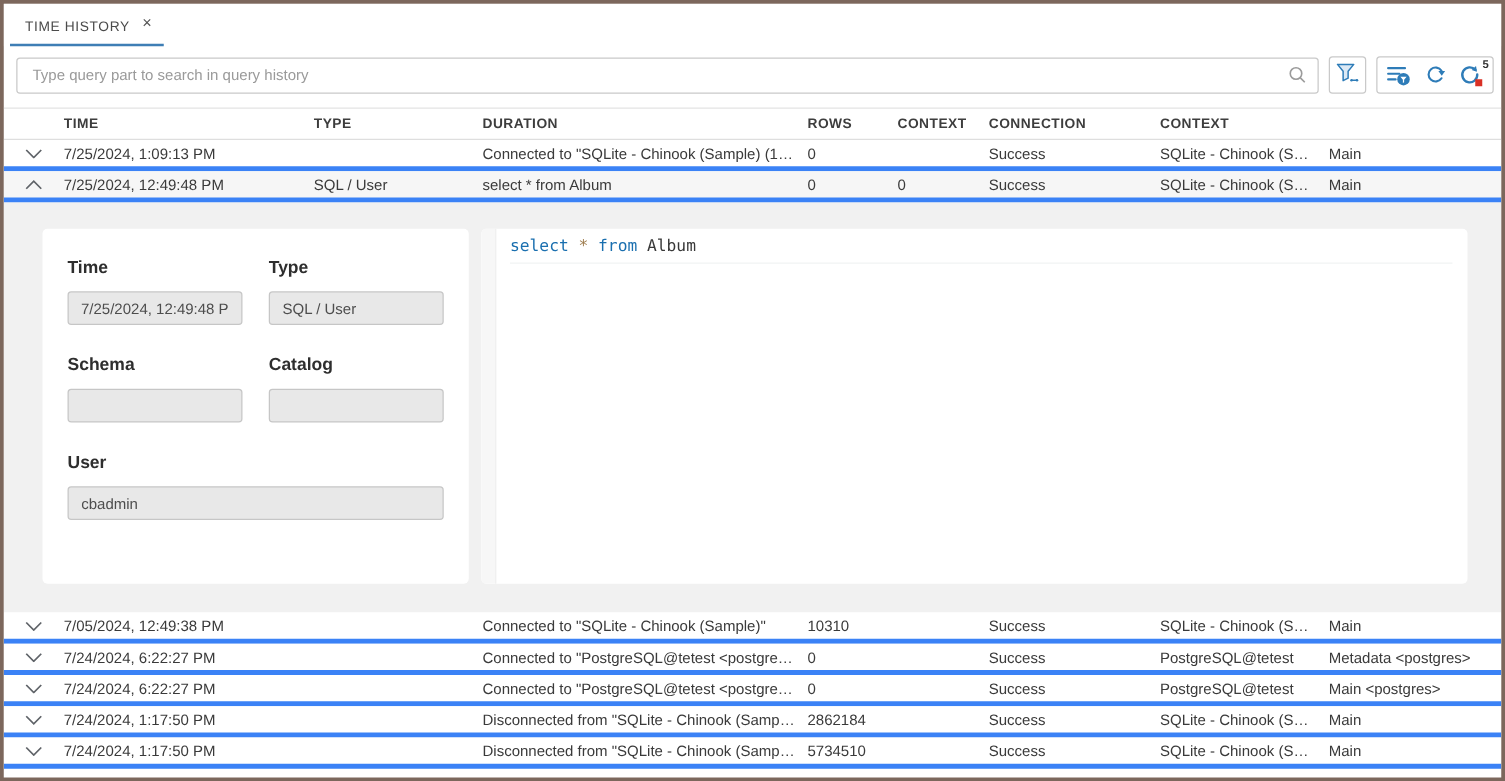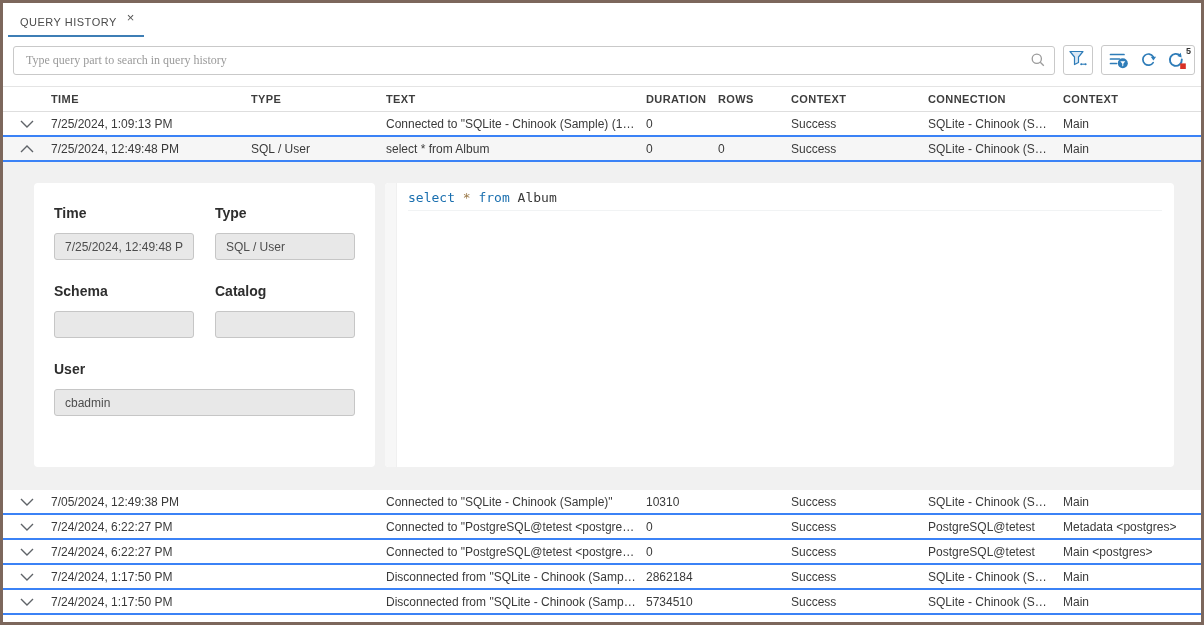--- a/index.html
+++ b/index.html
@@ -12,38 +12,38 @@
   
   .tabbar { display:flex; align-items:flex-end; height:34px; padding-left:5px; background:#fff; }
   .tab { display:flex; align-items:flex-start; gap:10px; padding:6px 10px 0 12px;
          height:30px; border-bottom:2px solid #3e7eb5; cursor:pointer; }
   .tab-label { font-size:11px; letter-spacing:.5px; color:#4b4b4b; line-height:18px; }
   .tab-close { font-size:13px; color:#555; line-height:12px; margin-top:-1px; }
   
   .toolbar { display:flex; align-items:center; gap:8px; padding:8px 6px 11px 10px; }
   .search-box { position:relative; flex:1; height:29px; }
   .search-box input { width:100%; height:29px; border:1px solid #c9c9c9; border-radius:3px;
-    padding:0 32px 0 12px; font-family:Liberation Serif, serif; font-size:12px; color:#333; outline:none; }
+    padding:0 32px 0 12px; font-family:Liberation Sans, sans-serif; font-size:12px; color:#333; outline:none; }
   .search-box input::placeholder { color:#9a9a9a; }
   .search-glyph { position:absolute; right:9px; top:6px; }
   .tool-btn { width:30px; height:30px; border:1px solid #c9c9c9; border-radius:3px; background:#fff;
     display:flex; align-items:center; justify-content:center; cursor:pointer; padding:0; }
   .tool-group { display:flex; align-items:center; gap:7px; height:30px; border:1px solid #c9c9c9;
     border-radius:3px; background:#fff; padding:0 6px; }
   .group-icon { position:relative; width:22px; height:22px; display:flex; align-items:center; justify-content:center; cursor:pointer; }
   .badge-num { position:absolute; top:-3px; right:-3px; font-size:9px; font-weight:700; color:#333; }
   
   .grid-row, .grid-head {
     display:grid;
     grid-template-columns:48px 200px 135px 260px 72px 73px 137px 135px 1fr;
     align-items:center; height:25px;
   }
   .grid-head { border-top:1px solid #e4e4e4; border-bottom:1px solid #dedede; height:26px; }
   .grid-head .cell { font-size:11px; font-weight:700; letter-spacing:.4px; color:#3d3d3d; }
-  .grid-row { border-bottom:2px solid #3b82f6; font-size:12px; color:#3a3a3a; cursor:pointer; background:#fff; }
+  .grid-row { border-bottom:4px solid #3b82f6; font-size:12px; color:#3a3a3a; cursor:pointer; background:#fff; }
   .grid-row.expanded { background:#f6f6f6; }
   .cell { overflow:hidden; white-space:nowrap; text-overflow:ellipsis; padding-right:10px; }
   .cell.c-exp { display:flex; justify-content:center; padding-right:0; }
   .chev { display:block; }
   .chev.up { transform:rotate(180deg); }
   
   .detail-panel { height:328px; background:#f1f1f1; padding:21px 27px 23px 31px; display:flex; gap:10px; }
   .card { background:#fff; border-radius:4px; }
   .card-form { width:341px; min-width:341px; padding:22px 20px 0 20px; }
   .form-row { display:flex; gap:21px; margin-bottom:23px; }
@@ -60,21 +60,21 @@
   .tok-star { color:#9c7a4a; }
   .tok-ident { color:#383838; }
 </style>
 </head>
 <body>
 
 <div class="window">
 
   <div class="tabbar">
     <div class="tab">
-      <span class="tab-label">QUERY HISTORY</span>
+      <span class="tab-label">TIME HISTORY</span>
       <span class="tab-close">×</span>
     </div>
   </div>
 
   <div class="toolbar">
     <div class="search-box">
       <input type="text" placeholder="Type query part to search in query history" style="">
       <span class="search-glyph">
         <svg width="16" height="16" viewBox="0 0 16 16">
             <circle cx="6.8" cy="6.8" r="4.6" fill="none" stroke="#9b9b9b" stroke-width="1.3"></circle>
@@ -118,21 +118,20 @@
         </svg>
         <span class="badge-num">5</span>
       </span>
     </div>
   </div>
 
   <div class="grid-head">
     <div class="cell c-exp"></div>
     <div class="cell">TIME</div>
     <div class="cell">TYPE</div>
-    <div class="cell">TEXT</div>
     <div class="cell">DURATION</div>
     <div class="cell">ROWS</div>
     <div class="cell">CONTEXT</div>
     <div class="cell">CONNECTION</div>
     <div class="cell">CONTEXT</div>
   </div>
 
   <div class="grid-row">
     <div class="cell c-exp">
       <svg class="chev" width="14" height="8" viewBox="0 0 14 8">

